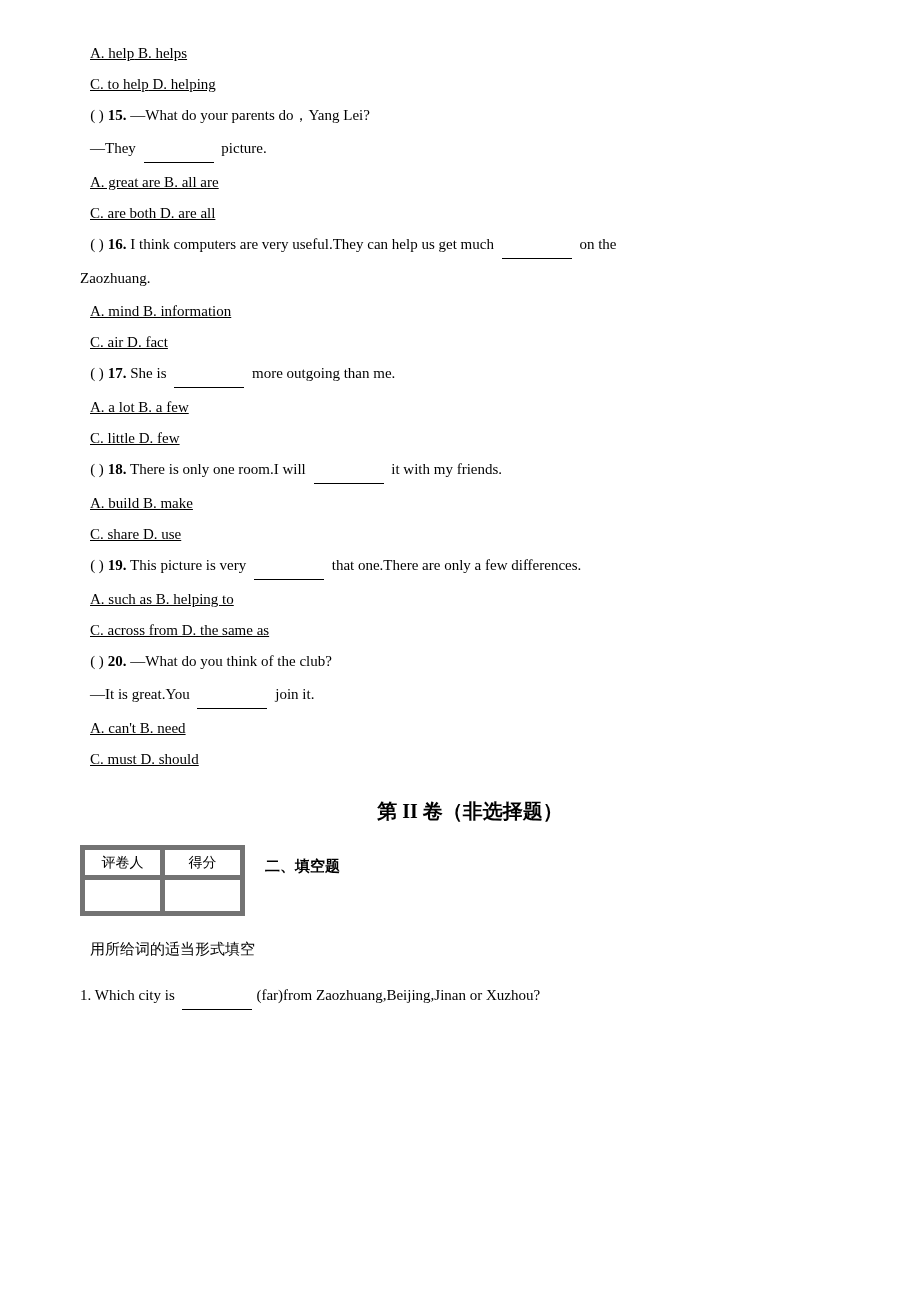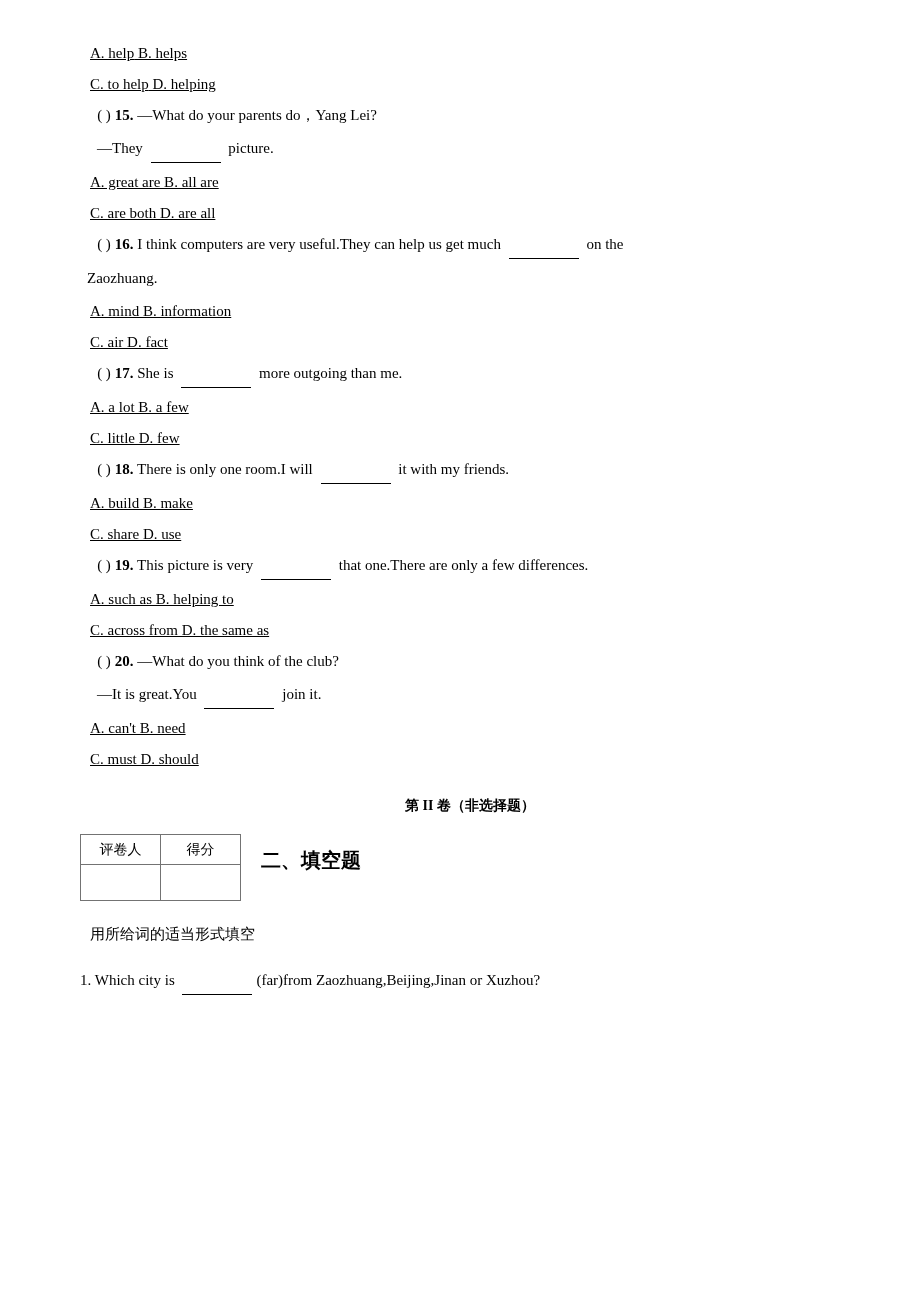--- a/index.html
+++ b/index.html
@@ -13,62 +13,61 @@
       font-size: 15px;
       color: #000;
       width: 920px;
       min-height: 1302px;
       padding: 40px 60px 40px 80px;
       line-height: 1.8;
     }
     .question-line {
       margin-bottom: 6px;
       padding-left: 10px;
-      margin-left: 7px;
     }
     .option-line {
       margin-bottom: 4px;
       padding-left: 10px;
       text-decoration: underline;
     }
     .blank {
       display: inline-block;
       border-bottom: 1px solid #000;
       min-width: 70px;
       margin: 0 4px;
     }
     .section-title {
       text-align: center;
       font-weight: bold;
-      font-size: 14px;
+      font-size: 20px;
       margin: 20px 0 16px 0;
     }
     .scoring-table {
       border-collapse: collapse;
       margin-bottom: 10px;
     }
     .scoring-table td {
-      border: 1px solid #737373;
+      border: 5px solid #737373;
       width: 80px;
       height: 36px;
       text-align: center;
       vertical-align: middle;
       font-size: 14px;
     }
     .scoring-table tr:first-child td {
       height: 30px;
     }
     .scoring-row {
       display: flex;
       align-items: flex-start;
       margin-bottom: 10px;
     }
     .fill-section-title {
       font-weight: bold;
-      font-size: 20px;
+      font-size: 15px;
     }
     .instruction-line {
       margin-bottom: 19px;
       padding-left: 10px;
     }
     .fill-question {
       margin-bottom: 4px;
       padding-left: 0;
     }
     .paren {

